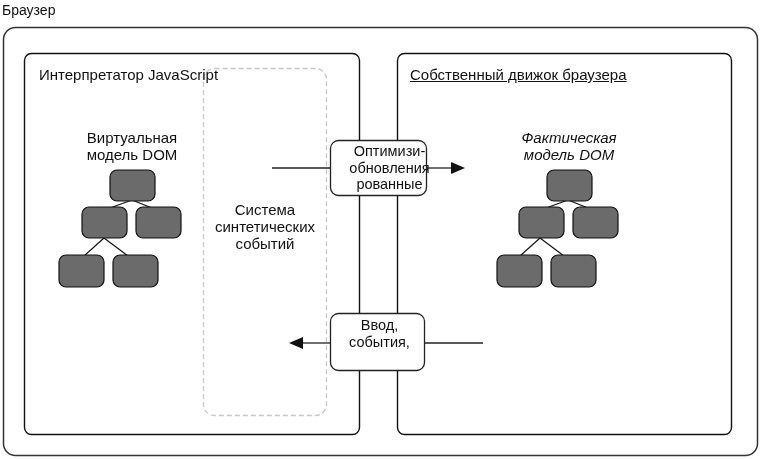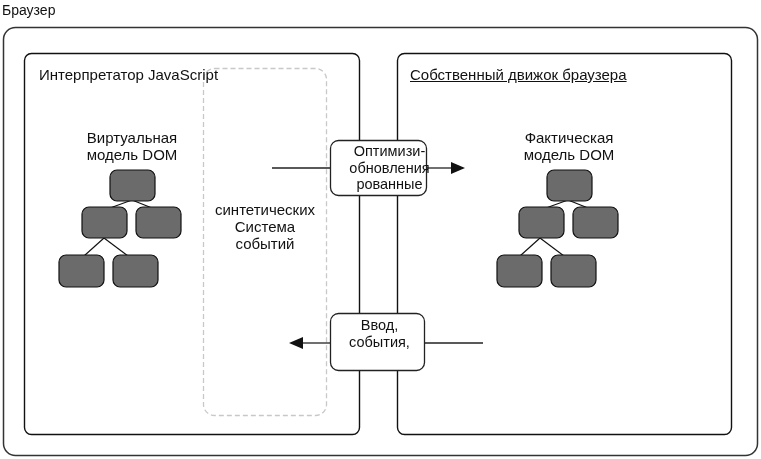--- a/index.html
+++ b/index.html
@@ -62,28 +62,28 @@
 <div class="lbl browser-title">Браузер</div>
 
 <div class="lbl" style="left:39px; top:66px;">Интерпретатор JavaScript</div>
 
 <div class="lbl ctr" style="left:72px; top:129px; width:120px;">
   <div>Виртуальная</div>
   <div>модель DOM</div>
 </div>
 
 <div class="lbl ctr" style="left:205px; top:201px; width:120px;">
+  <div>Система</div>
   <div>синтетических</div>
-  <div>Система</div>
   <div>событий</div>
 </div>
 
 <div class="lbl" style="left:410px; top:66px;text-decoration:underline;">Собственный движок браузера</div>
 
-<div class="lbl ctr" style="left:509px; top:129px; width:120px;">
+<div class="lbl ctr" style="left:509px; top:129px; width:120px;font-style:italic;">
   <div>Фактическая</div>
   <div>модель DOM</div>
 </div>
 
 <div class="lbl ctr" style="left:330px; top:143px; width:119px; font-size:14.5px; line-height:16.5px;">
   <div>Оптимизи-</div>
   <div>обновления</div>
   <div>рованные</div>
 </div>
 

